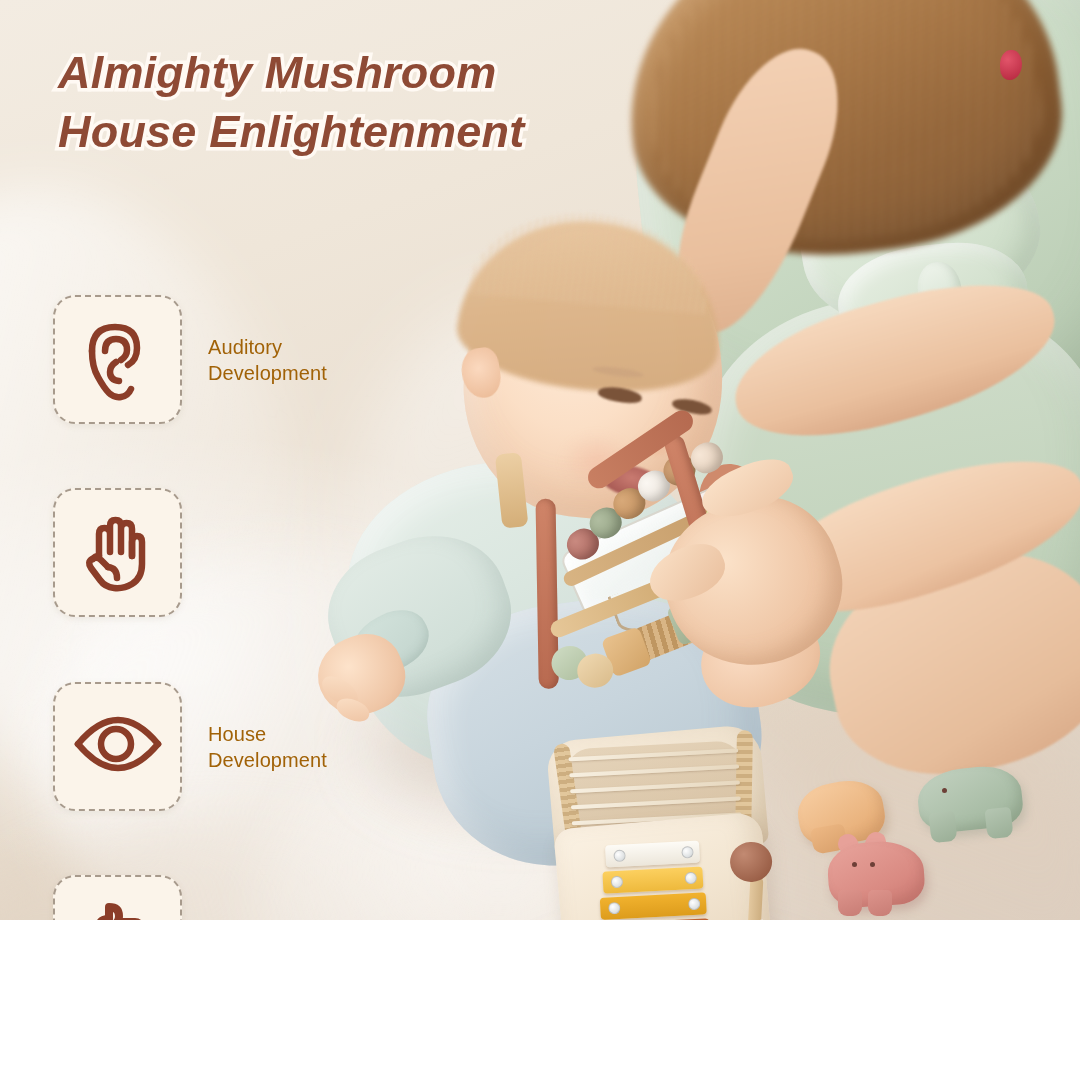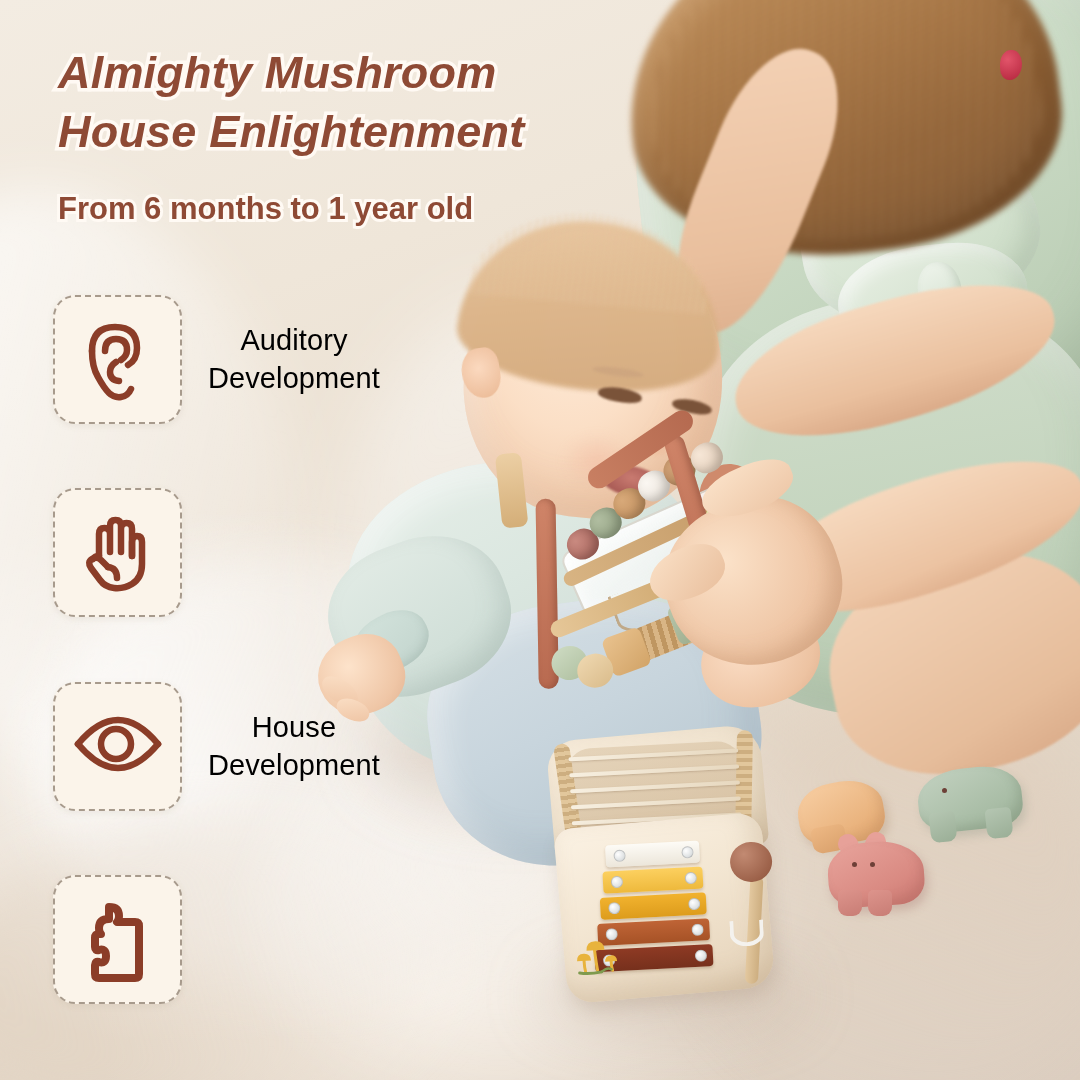--- a/index.html
+++ b/index.html
@@ -5,21 +5,21 @@
   * { margin:0; padding:0; box-sizing:border-box; }
 
   html, body {
     width:1080px; height:1080px;
     font-family:"Liberation Sans", sans-serif;
     overflow:hidden;
   }
 
   #stage {
     position:relative;
-    width:1080px; height:1080px;
+    width:1080px; height:920px;
     overflow:hidden;
     background:#efe6da;
   }
 
   
   .photo { position:absolute; inset:0; overflow:hidden; }
 
   .bed-base{
     position:absolute; inset:0;
     background:
@@ -432,22 +432,22 @@
   .feature{ position:absolute; left:53px; display:flex; align-items:center; gap:26px; }
   .fcard{
     width:129px; height:129px; flex:0 0 129px;
     background:#fbf4ea;
     border:2px dashed #a79a8c;
     border-radius:22px;
     display:flex; align-items:center; justify-content:center;
     box-shadow:0 2px 6px rgba(150,128,104,.12);
   }
   .flabel{
-    font-size:29px; line-height:1.30; font-weight:400;
-    color:#000000; letter-spacing:.1px; white-space:pre-line;text-align:center;
+    font-size:20px; line-height:1.30; font-weight:400;
+    color:#a16207; letter-spacing:.1px; white-space:pre-line;
   }
 </style>
 </head>
 <body>
 
 <div id="stage">
 
   <div class="photo">
     <div class="bed-base"></div>
     <div class="fold f1"></div>
@@ -593,21 +593,20 @@
     <div class="blk blk-pink-ear2"></div>
     <div class="blk blk-pink"></div>
     <div class="blk-pink-leg1"></div>
     <div class="blk-pink-leg2"></div>
     <div class="blk-dot" style="left:852px;top:862px;"></div>
     <div class="blk-dot" style="left:870px;top:862px;"></div>
   </div>
 
   <div class="headline" style="white-space:pre-line;">Almighty Mushroom
 House Enlightenment</div>
-  <div class="subtitle">From 6 months to 1 year old</div>
 
   <div class="feature" style="top:295px;">
     <div class="fcard">
       <svg width="80" height="86" viewBox="0 0 80 86">
         <g fill="none" stroke="#8B3D28" stroke-width="6.5" stroke-linecap="round" stroke-linejoin="round">
           <path d="M14 34 q0-24 23-24 q22 0 22 21 q0 12-9 17"></path>
           <path d="M14 34 q0 16 6 26 q6 11 11 16 q5 5 12 4 q7-1 10-8"></path>
           <path d="M27 34 q0-12 11-12 q11 0 11 11 q0 6-6 10"></path>
           <path d="M38 45 q-6 4-6 10 q0 8 9 9"></path>
         </g>

